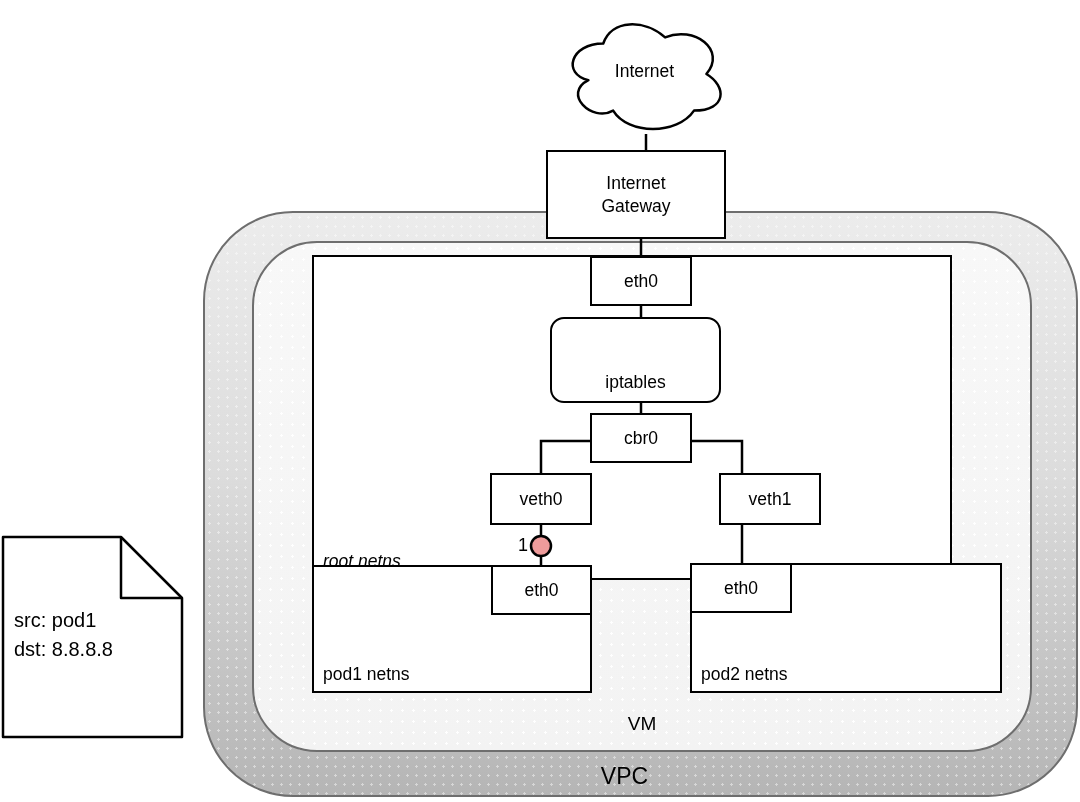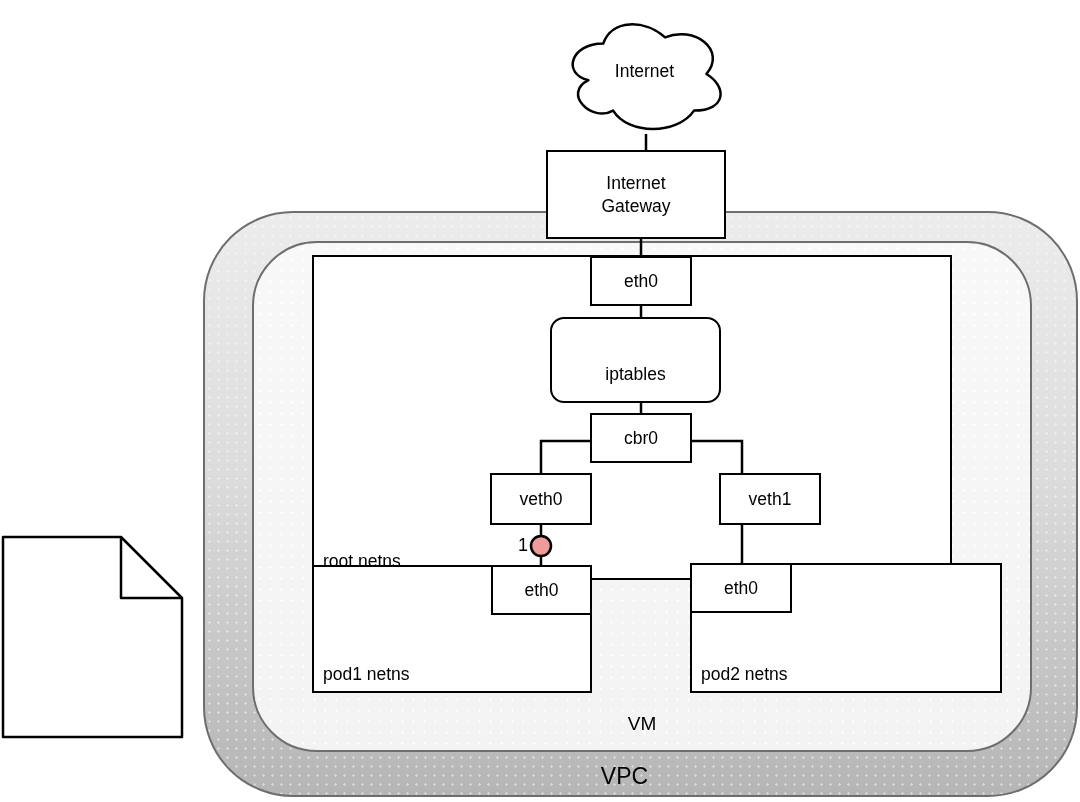--- a/index.html
+++ b/index.html
@@ -46,21 +46,21 @@
     z-index: 2;
   }
   
   .ns-box {
     position: absolute;
     box-sizing: border-box;
     background: #ffffff;
     border: 2.5px solid #000000;
     z-index: 3;
   }
-  .root-netns { left: 312px; top: 255px; width: 640px; height: 325px; }
+  .root-netns { left: 312px; top: 255px; width: 640px; height: 325px; font-style: italic; }
   .pod1-netns { left: 312px; top: 565px; width: 280px; height: 128px; }
   .pod2-netns { left: 690px; top: 563px; width: 312px; height: 130px; }
   .ns-label {
     position: absolute;
     left: 9px; bottom: 6px;
     font-size: 17.5px;
     white-space: nowrap;
   }
   
   .wires {
@@ -80,21 +80,21 @@
     align-items: center;
     justify-content: center;
     font-size: 17.5px;
     z-index: 5;
     white-space: nowrap;
   }
   .gateway   { left: 546px; top: 150px; width: 180px; height: 89px;
                flex-direction: column; line-height: 23px; }
   .eth0-root { left: 590px; top: 256px; width: 102px; height: 50px; }
   .iptables  { left: 550px; top: 317px; width: 171px; height: 86px;
-               border-radius: 14px; align-items: flex-end; padding-bottom: 16px; }
+               border-radius: 14px; align-items: flex-end; padding-bottom: 8px; }
   .cbr0      { left: 590px; top: 413px; width: 102px; height: 50px; }
   .veth0     { left: 490px; top: 473px; width: 102px; height: 52px; }
   .veth1     { left: 691px; top: 473px; width: 102px; height: 52px; margin-left: 28px; }
   .pod1-eth0 { left: 491px; top: 565px; width: 101px; height: 50px; }
   .pod2-eth0 { left: 690px; top: 563px; width: 102px; height: 50px; }
   
   .float-label {
     position: absolute;
     text-align: center;
     z-index: 5;
@@ -179,14 +179,18 @@
   <div class="node veth0">veth0</div>
   <div class="node veth1">veth1</div>
   <div class="node pod1-eth0">eth0</div>
   <div class="node pod2-eth0">eth0</div>
 
   <div class="float-label cloud-label">Internet</div>
   <div class="float-label vm-label">VM</div>
   <div class="float-label vpc-label">VPC</div>
   <div class="float-label marker-label">1</div>
 
+  <div class="note-text">
+    <div>src: pod1</div>
+    <div>dst: 8.8.8.8</div>
+  </div>
 
 </div>
 
 </body></html>

